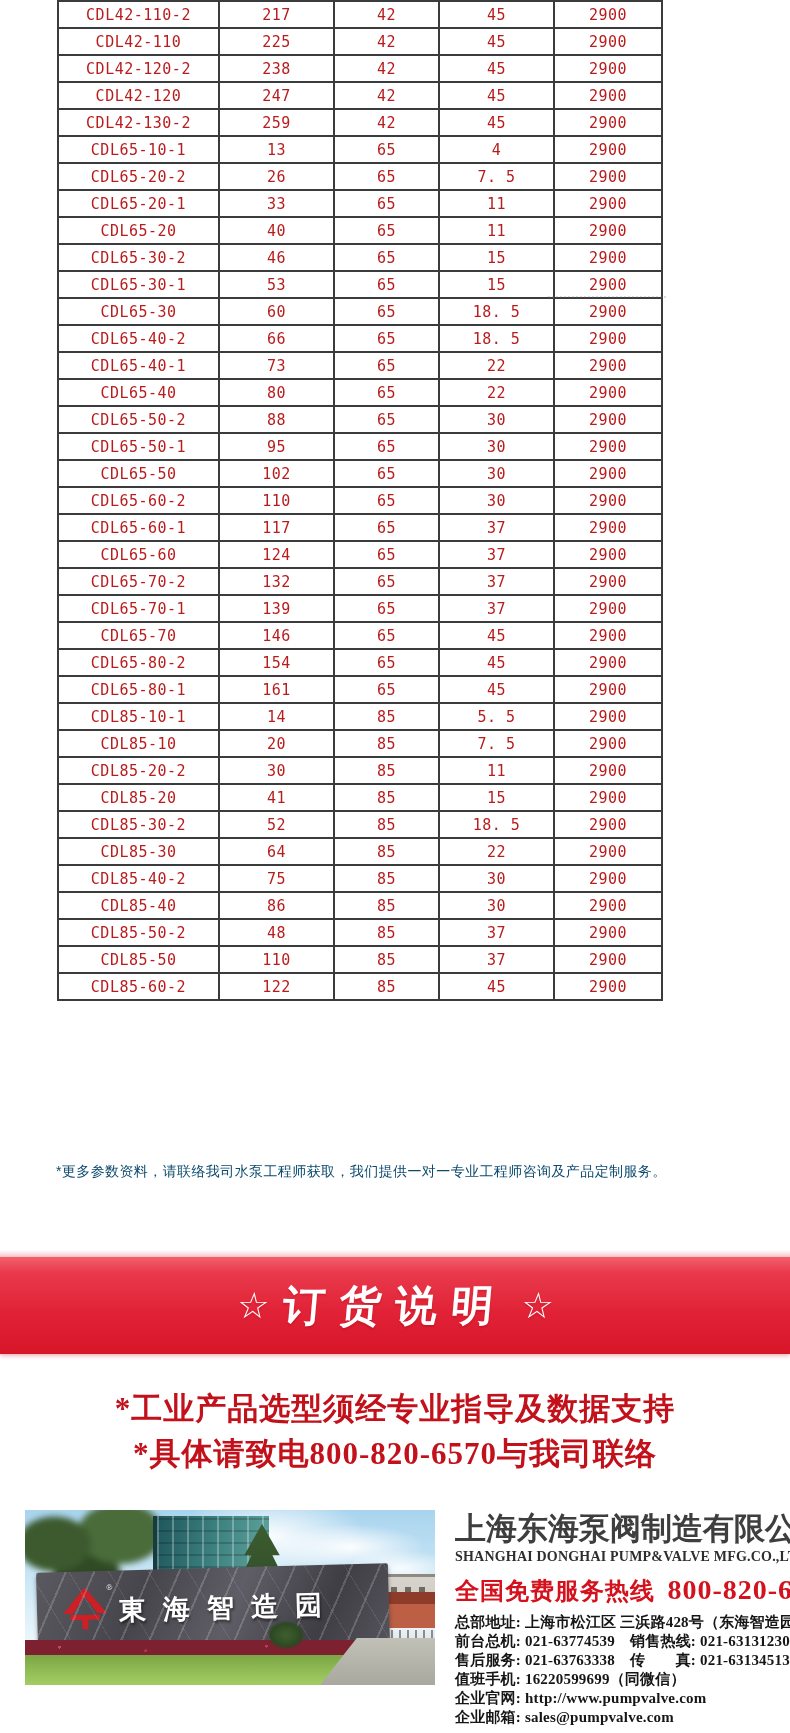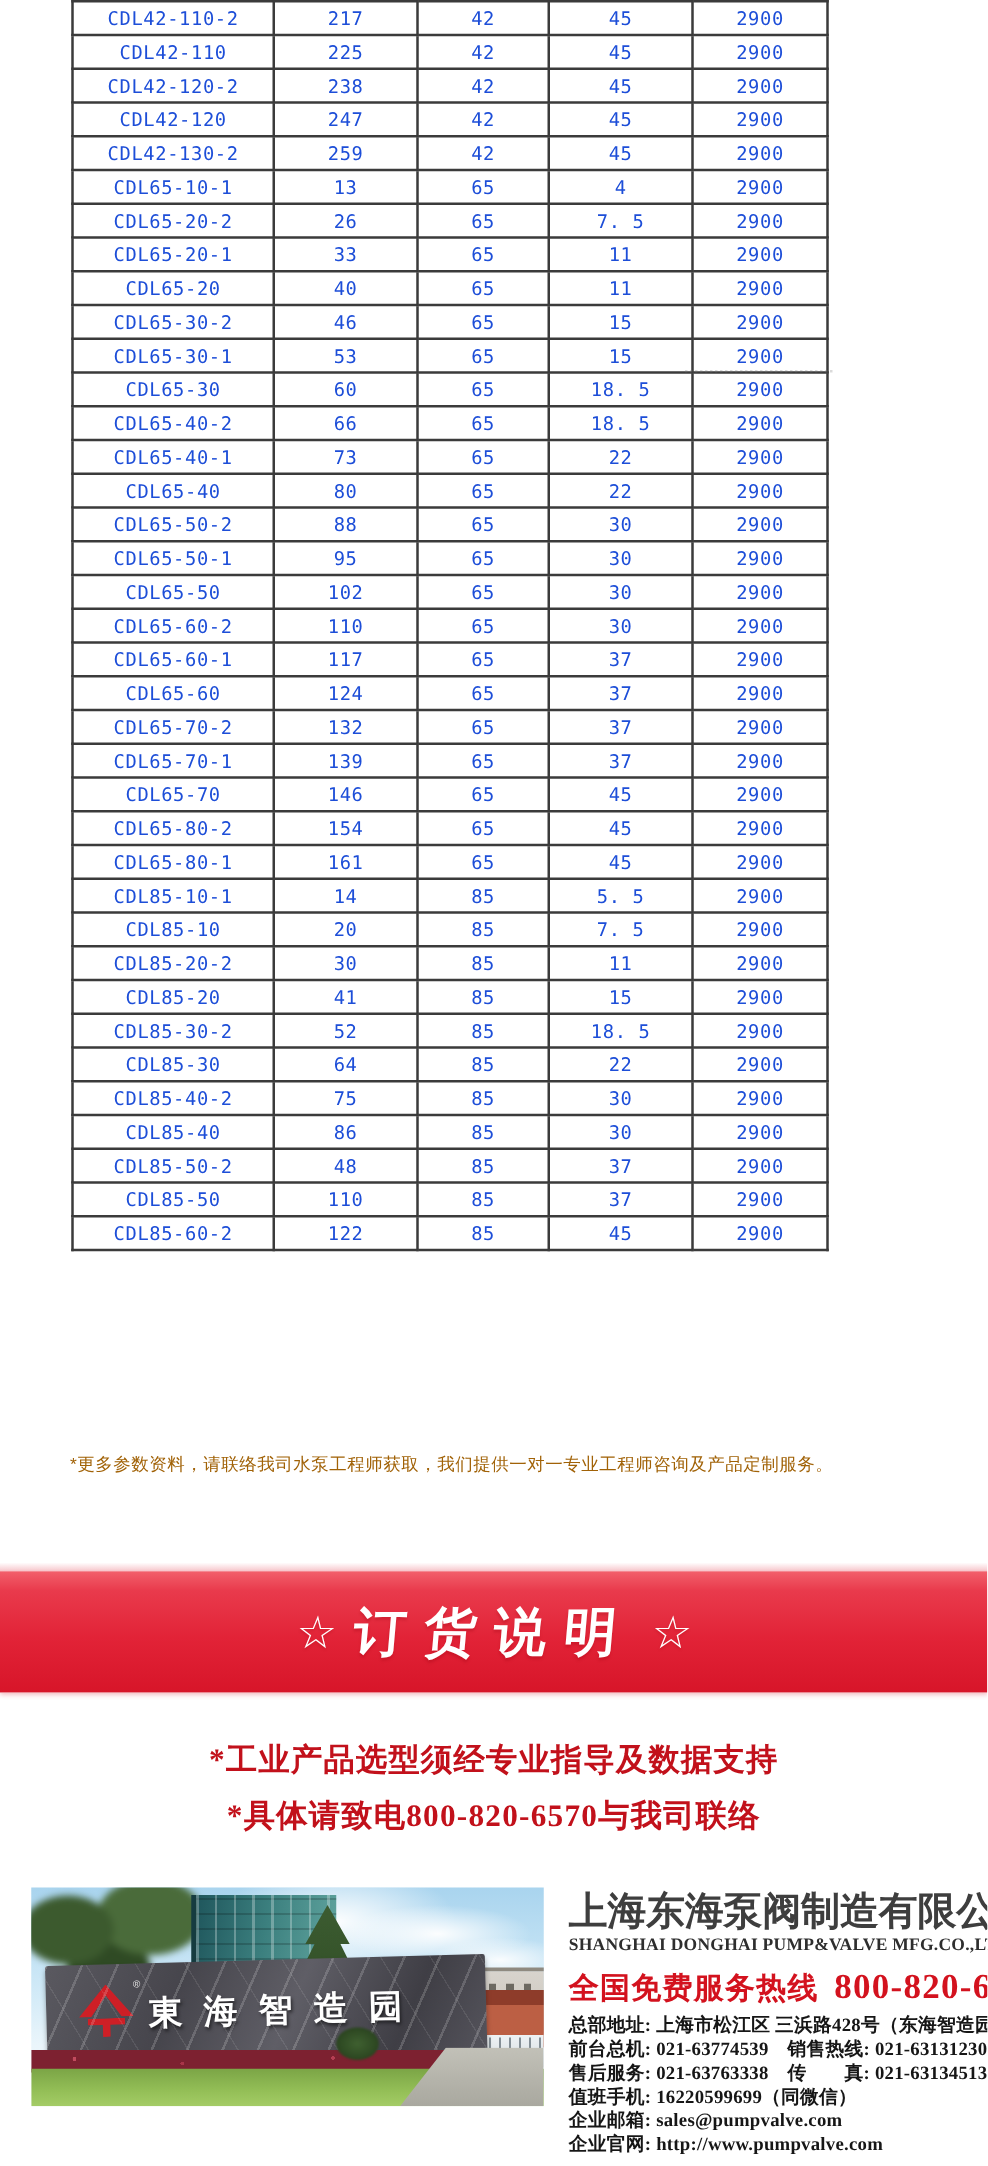--- a/index.html
+++ b/index.html
@@ -2,48 +2,48 @@
 <html><head>
 <meta charset="utf-8">
 <style>
   html,body{margin:0;padding:0;background:#fff;}
   #page{position:relative;width:790px;height:1733px;background:#fff;overflow:hidden;
         font-family:"Liberation Sans",sans-serif;}
 
   
   #spec-table{position:absolute;left:57px;top:0;width:604px;border-collapse:collapse;
               table-layout:fixed;font-family:"DejaVu Sans Mono",monospace;
-              font-size:15px;color:#1d4ed8;}
+              font-size:15px;color:#b91c1c;}
   #spec-table td{border:2px solid #3b3b3b;text-align:center;vertical-align:middle;
                  height:25px;padding:0;letter-spacing:0.5px;white-space:nowrap;overflow:hidden;}
 
   
   .watermark{position:absolute;left:548px;top:296px;width:118px;height:0;
              border-top:2px dotted rgba(120,120,120,.45);opacity:.6;}
 
   
   .note-line{position:absolute;left:56px;top:1163px;width:680px;font-size:14px;
-             color:#a16207;letter-spacing:0.4px;}
+             color:#0c4a6e;letter-spacing:0.4px;}
 
   
   .banner{position:absolute;left:0;top:1257px;width:790px;height:97px;
           background:linear-gradient(180deg,#f2606c 0%,#e93a4c 16%,#e22337 55%,#d71529 100%);
           box-shadow:0 2px 4px rgba(215,40,60,.35);
           display:flex;align-items:center;justify-content:center;}
   .banner::before{content:"";position:absolute;left:0;top:-7px;width:100%;height:7px;
           background:linear-gradient(180deg,rgba(255,255,255,0),rgba(240,150,160,.55));}
   .banner-title{color:#fff;font-weight:900;font-size:42px;letter-spacing:14px;
           transform:skewX(-5deg);text-shadow:0 2px 2px rgba(150,0,15,.25);white-space:nowrap;}
   .banner-star{font-size:36px;font-weight:400;letter-spacing:0;vertical-align:2px;
           padding:0 14px;display:inline-block;}
 
   
   .notice{position:absolute;left:0;top:1386px;width:790px;text-align:center;
           color:#c2111b;font-weight:900;font-family:"Liberation Serif",serif;}
-  .notice-line{font-size:25px;line-height:45px;letter-spacing:1px;}
+  .notice-line{font-size:31px;line-height:45px;letter-spacing:1px;}
 
   
   .footer{position:absolute;left:0;top:1508px;width:790px;height:200px;}
 
   
   .photo{position:absolute;left:25px;top:2px;width:410px;height:175px;overflow:hidden;
          background:linear-gradient(180deg,#a9d4ee 0%,#cfe9f7 45%,#eaf5fb 72%,#f2f8fc 100%);}
   .photo *{position:absolute;}
   .ph-sun{left:150px;top:-18px;width:190px;height:90px;
           background:radial-gradient(closest-side,rgba(255,255,255,.95),rgba(255,255,255,0));}
@@ -437,19 +437,19 @@
       <div class="info-name-en">SHANGHAI DONGHAI PUMP&amp;VALVE MFG.CO.,LTD.</div>
       <div class="info-hotline">
         <span class="hotline-label">全国免费服务热线</span>
         <span class="hotline-number">800-820-6570</span>
       </div>
       <div class="contacts">
           <div class="contact-line">总部地址: 上海市松江区 三浜路428号（东海智造园）</div>
           <div class="contact-line">前台总机: 021-63774539　销售热线: 021-63131230</div>
           <div class="contact-line">售后服务: 021-63763338　传　　真: 021-63134513</div>
           <div class="contact-line">值班手机: 16220599699（同微信）</div>
+          <div class="contact-line">企业官网: http://www.pumpvalve.com</div>
           <div class="contact-line">企业邮箱: sales@pumpvalve.com</div>
-          <div class="contact-line">企业官网: http://www.pumpvalve.com</div>
         </div>
     </div>
 
   </div>
 </div>
 
 </body></html>

